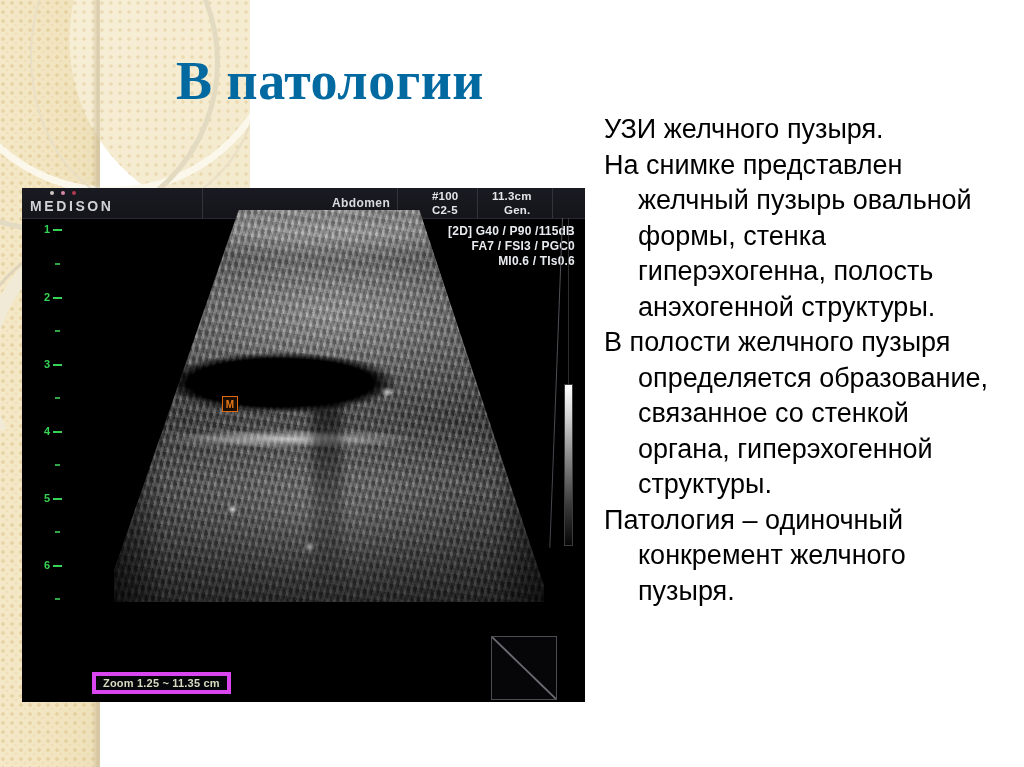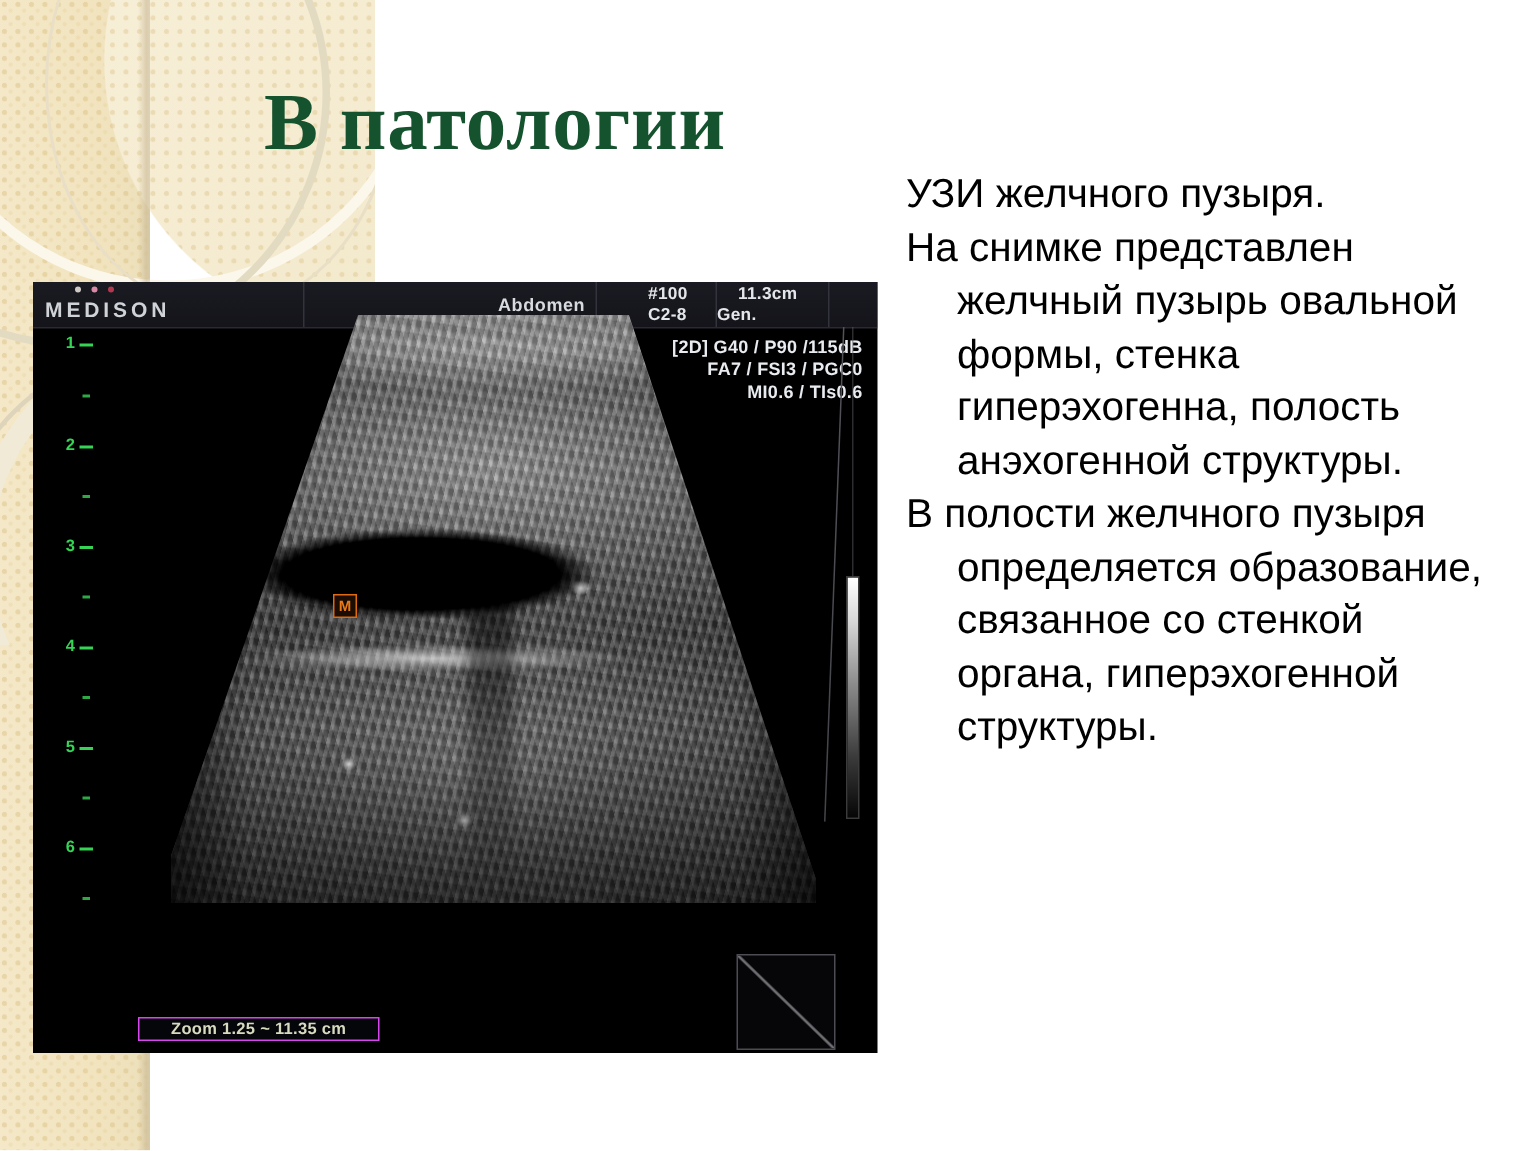--- a/index.html
+++ b/index.html
@@ -34,21 +34,21 @@
   .arc{position:absolute;border-style:solid;border-color:#efe7d2;border-radius:50%;}
   .arc1{left:-60px;top:-150px;width:330px;height:330px;border-width:7px;border-color:#fbf7ea;}
   .arc2{left:-120px;top:-108px;width:330px;height:330px;border-width:5px;border-color:#e3dac2;}
   .arc3{left:-20px;top:218px;width:280px;height:280px;border-width:14px;border-color:#f0ead7;}
   .arc4{left:-34px;top:232px;width:280px;height:280px;border-width:3px;border-color:#ddd4bb;}
   .arc5{left:30px;top:-96px;width:230px;height:300px;border-width:2px;border-color:#e8dfc6;}
 
   
   .slide-title{
     position:absolute;left:176px;top:54px;
-    font-size:54px;line-height:1;color:#14532d;
+    font-size:54px;line-height:1;color:#0369a1;
     font-family:"Liberation Serif", serif;font-weight:700;
     letter-spacing:.5px;white-space:nowrap;
   }
 
   
   .us{
     position:absolute;left:22px;top:188px;width:563px;height:514px;
     background:#000;overflow:hidden;
   }
   .us-topbar{
@@ -141,21 +141,21 @@
     position:absolute;right:22px;top:30px;width:1px;height:330px;
     background:linear-gradient(to bottom,#53535a,#43434a);
     transform:rotate(2.2deg);transform-origin:top center;
   }
   .tgc-curve2{
     position:absolute;right:16px;top:30px;width:1px;height:220px;
     background:rgba(90,90,96,.5);
   }
   .zoom-label{
     position:absolute;left:70px;bottom:8px;
-    padding:1px 21px;border:1px solid #d946ef;color:#d8dac0;
+    padding:1px 7px;border:4px solid #d946ef;color:#d8dac0;
     font-size:11px;font-weight:600;background:#05060a;
     font-family:"Liberation Sans",sans-serif;letter-spacing:.2px;
   }
 
   
   .body-text{
     position:absolute;left:604px;top:112px;width:410px;
     font-size:27px;line-height:35.5px;color:#000;
     font-family:"Liberation Sans",sans-serif;
   }
@@ -189,23 +189,23 @@
     </div>
     <div class="brand">MEDISON</div>
 
     <div class="topbar-sep" style="left:180px;"></div>
     <div class="topbar-sep" style="left:375px;"></div>
     <div class="topbar-sep" style="left:455px;"></div>
     <div class="topbar-sep" style="left:530px;"></div>
 
     <div class="us-region" style="left:310px;">Abdomen</div>
     <div class="hdr-cell" style="left:410px;top:2px;">#100</div>
-    <div class="hdr-cell" style="left:410px;top:16px;">C2-8</div>
+    <div class="hdr-cell" style="left:410px;top:16px;">C2-5</div>
     <div class="hdr-cell" style="left:470px;top:2px;">11.3cm</div>
-    <div class="hdr-cell" style="left:456px;top:16px;">Gen.</div>
+    <div class="hdr-cell" style="left:482px;top:16px;">Gen.</div>
 
     <div class="params">
       <div>[2D] G40 / P90 /115dB</div>
       <div>FA7 / FSI3 / PGC0</div>
       <div>MI0.6 / TIs0.6</div>
     </div>
 
     <div class="ruler">
       <div class="tickrow" style="top:12px;">
           <span class="tick-num">1</span>
@@ -276,15 +276,16 @@
       <div class="tgc-line"></div>
     </div>
 
     <div class="zoom-label">Zoom 1.25 ~ 11.35 cm</div>
   </div>
 
   <div class="body-text">
     <p class="para">УЗИ желчного пузыря.</p>
     <p class="para">На снимке представлен желчный пузырь овальной формы, стенка гиперэхогенна, полость анэхогенной структуры.</p>
     <p class="para">В полости желчного пузыря определяется образование, связанное со стенкой органа, гиперэхогенной структуры.</p>
+    <p class="para">Патология – одиночный конкремент желчного пузыря.</p>
   </div>
 
 </div>
 
 </body></html>

